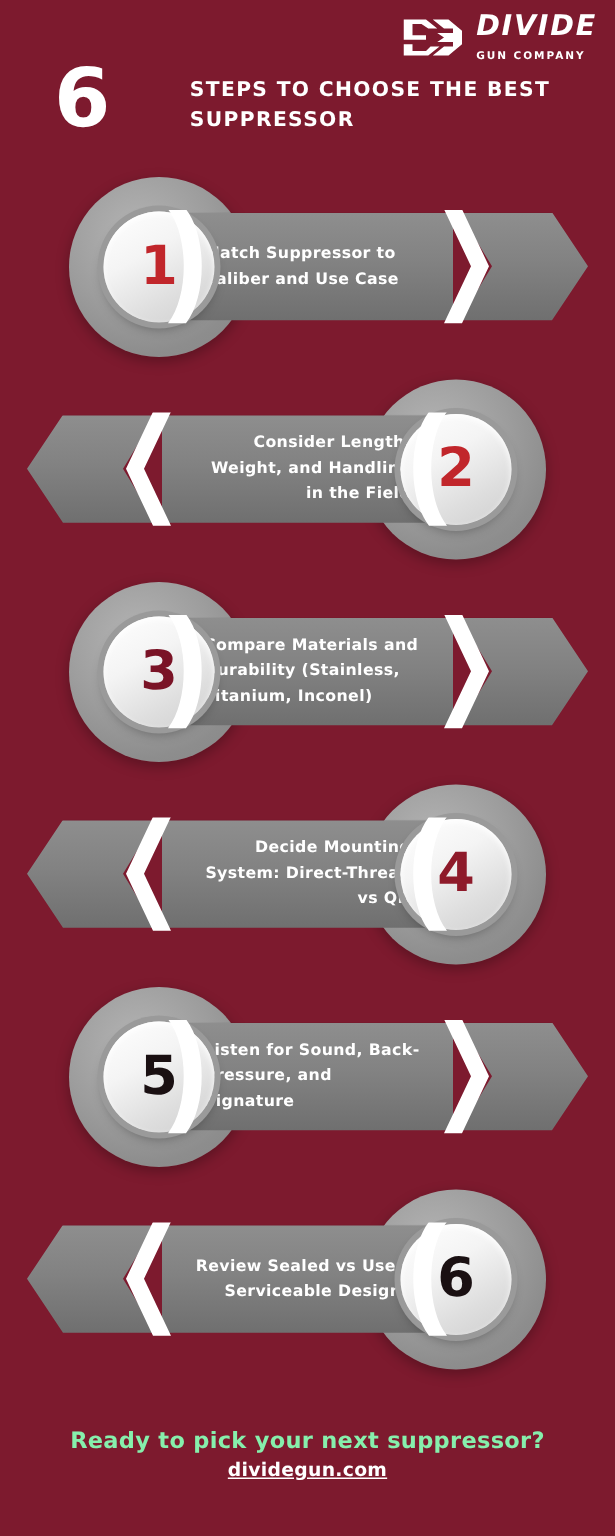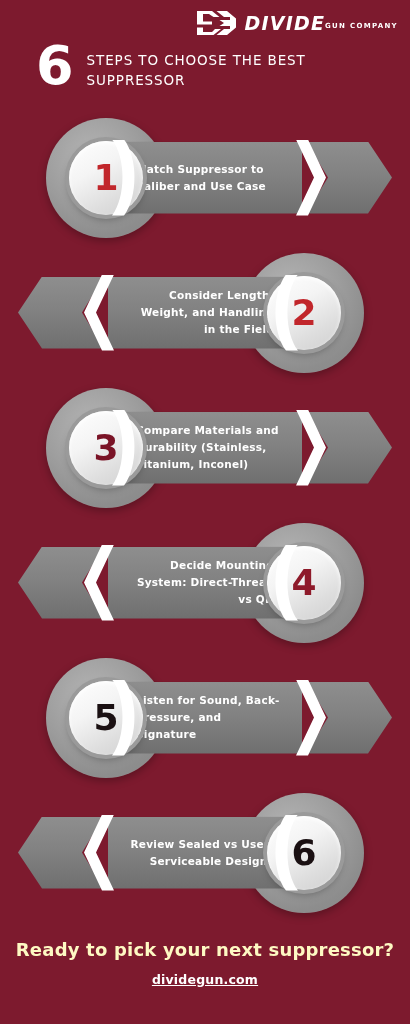--- a/index.html
+++ b/index.html
@@ -12,42 +12,42 @@
   }
 
   
   .header { position:relative; height:110px; }
 
   .logo {
     position:absolute; right:12px; top:8px;
     display:flex; align-items:center; gap:6px;
   }
   .logo-mark { width:42px; height:30px; display:block; }
-  .logo-text { display:flex; flex-direction:row; align-items:center; line-height:1; }
+  .logo-text { display:flex; flex-direction:column; align-items:flex-start; line-height:1; }
   .logo-name {
     color:#fff; font-size:19px; font-weight:bold; font-style:italic;
     letter-spacing:1.2px;
   }
   .logo-sub {
     color:#fff; font-size:7px; font-weight:bold; letter-spacing:1.3px;
     margin-top:7px;
   }
 
   .title-row {
     position:absolute; left:36px; top:44px;
     display:flex; align-items:flex-start; gap:13px;
   }
   .big-six {
     color:#fff; font-size:54px; font-weight:bold; line-height:0.82;
     font-family:"DejaVu Sans", sans-serif;
   }
   .title-lines {
-    color:#fff; font-size:13.5px; font-weight:normal;
+    color:#fff; font-size:13.5px; font-weight:bold;
     letter-spacing:0.9px; line-height:1.45; text-transform:uppercase;
-    padding-top:7px; max-width:250px;
+    padding-top:7px; max-width:250px;margin-left:40px;
   }
 
   
   .steps { position:relative; }
 
   .step {
     position:relative;
     height:135px;
     display:flex;
     align-items:center;
@@ -166,25 +166,25 @@
     right:296px;
     clip-path:polygon(30px 0, 18px 0, 0 50%, 18px 100%, 30px 100%, 12px 50%);
   }
 
   
   .footer {
     position:absolute; left:0; right:0; bottom:36px;
     text-align:center;
   }
   .footer-line {
-    color:#fef9c3; font-size:18px; font-weight:bold; letter-spacing:0.2px;
+    color:#86efac; font-size:15px; font-weight:bold; letter-spacing:0.2px;
   }
   .footer-url {
     color:#ffffff; font-size:12.5px; font-weight:bold;
-    text-decoration:underline; display:inline-block; margin-top:12px;
+    text-decoration:underline; display:inline-block; margin-top:3px;
     letter-spacing:0.2px;
   }
 </style>
 </head>
 <body style="background: rgb(125, 26, 46);">
 
 <div class="header">
 
   <div class="logo">
     <svg class="logo-mark" viewBox="0 0 56 40">

